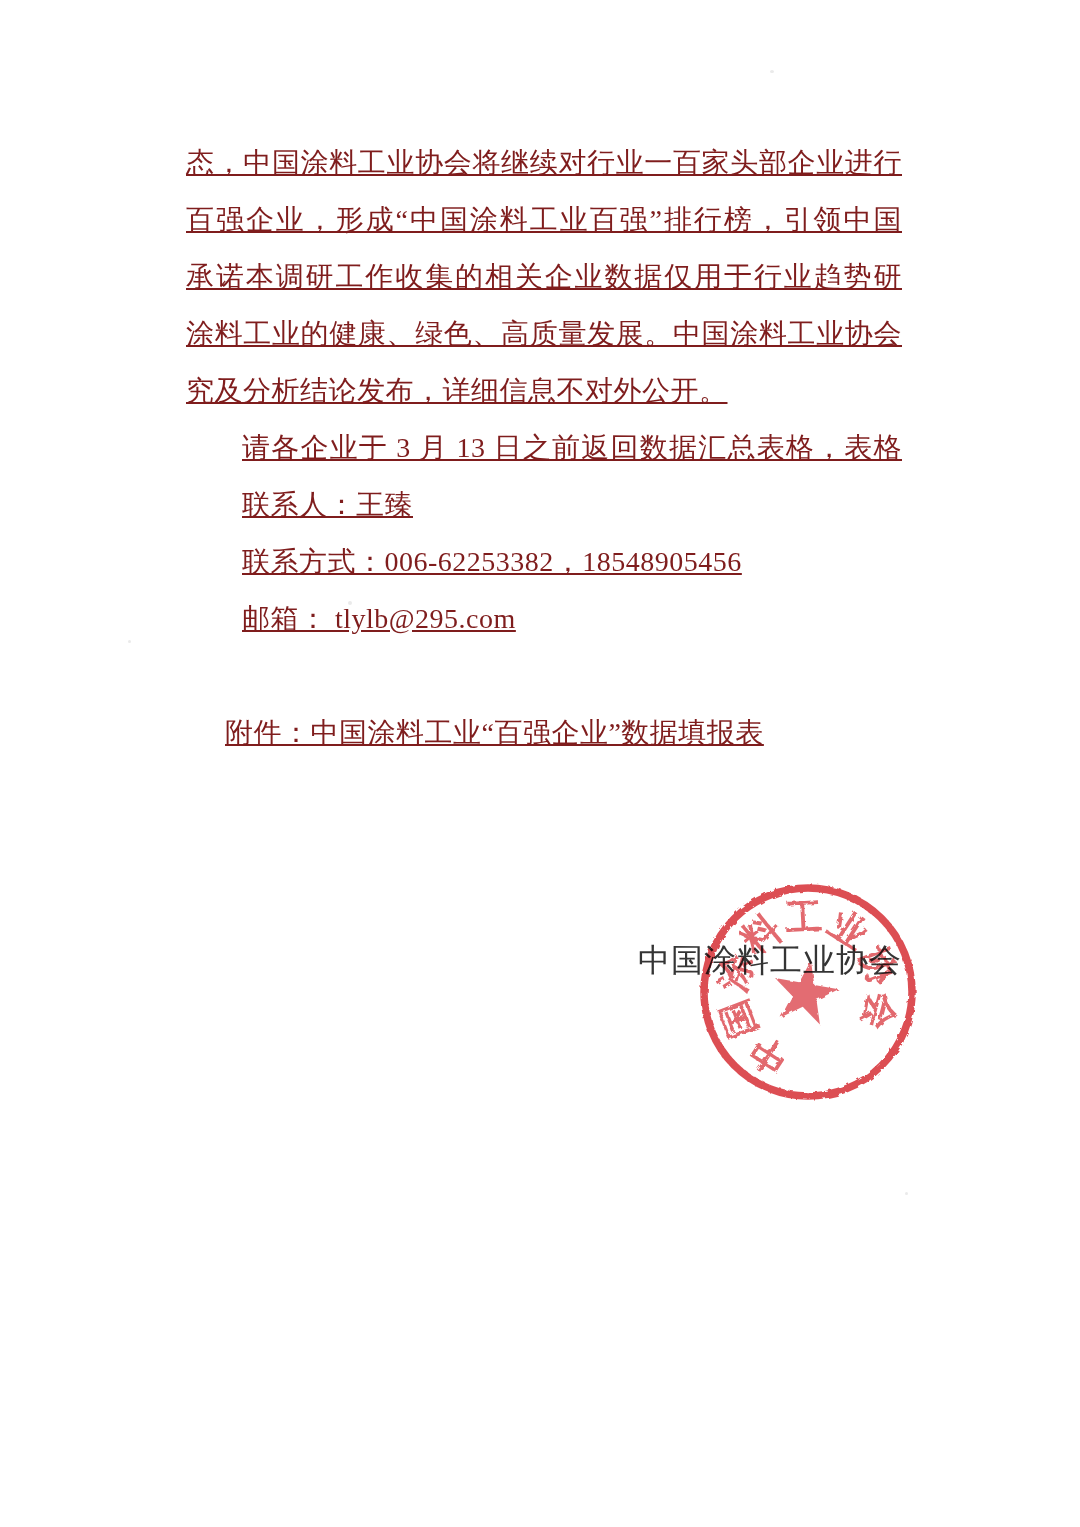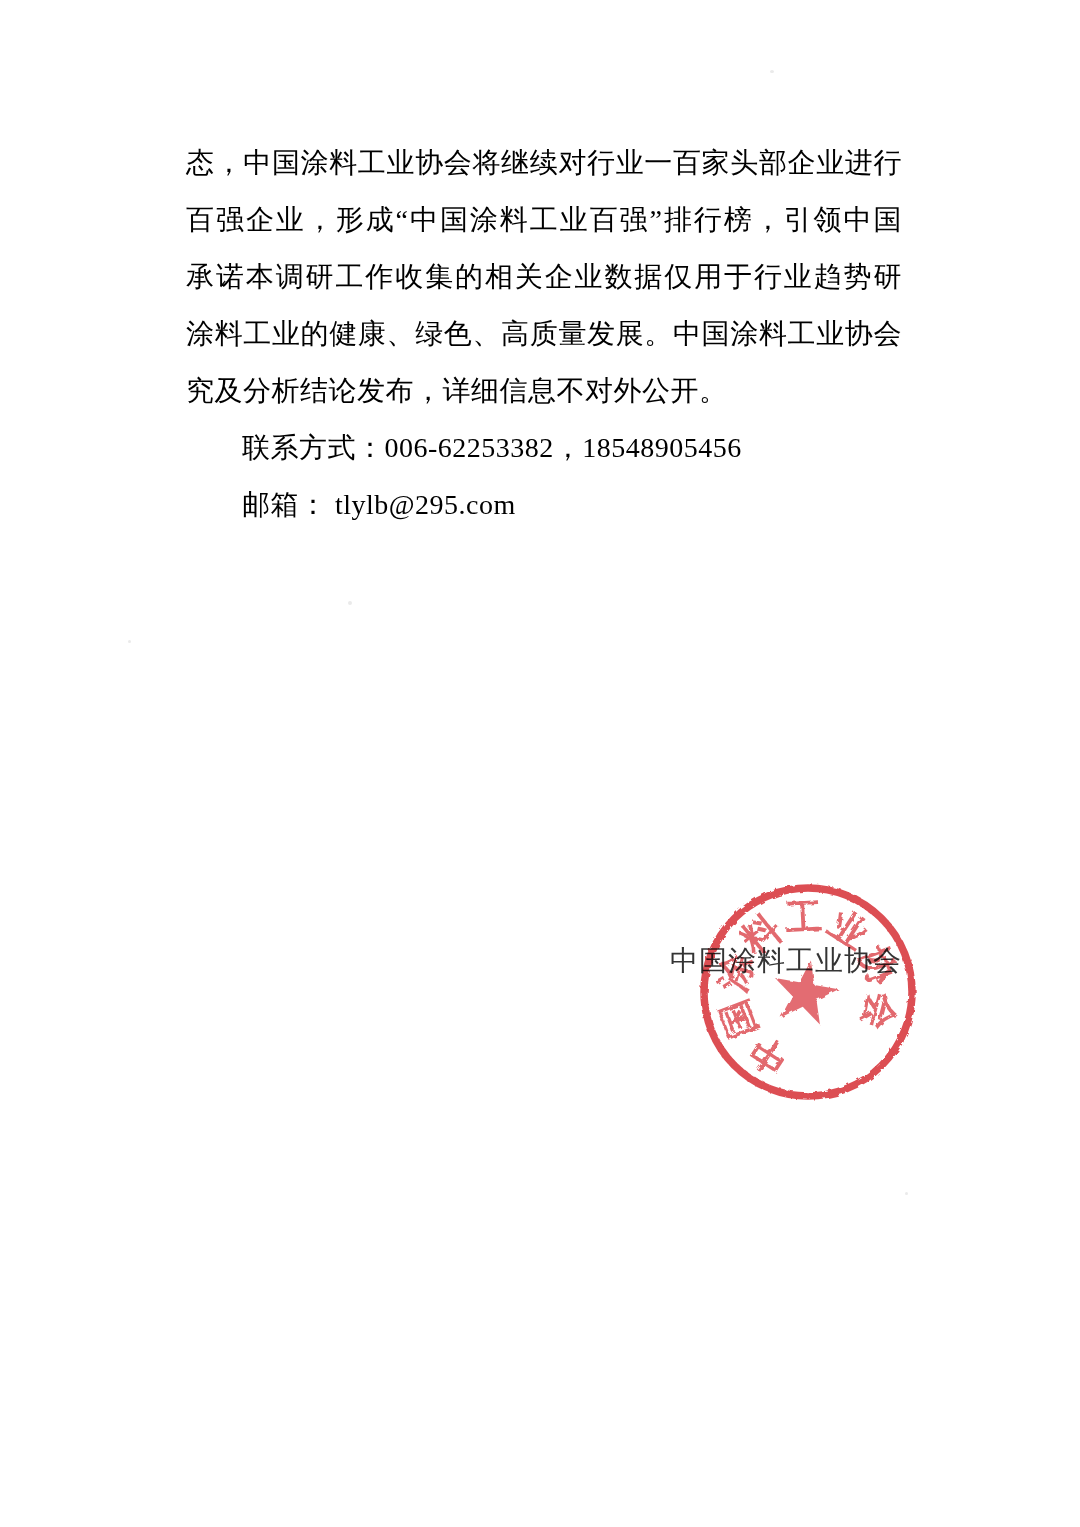--- a/index.html
+++ b/index.html
@@ -10,35 +10,36 @@
     overflow:hidden;
     font-family:"Liberation Serif","DejaVu Serif",serif;
   }
   
   .body-text {
     position:absolute;
     left:186px; top:134px;
     width:716px;
     font-size:28px;
     line-height:57px;
-    color:#000000;
+    color:#7f1d1d;
     letter-spacing:0.5px;
+    text-decoration:underline;
   }
   .line { height:57px; white-space:nowrap; }
   .jl { text-align:justify; text-align-last:justify; }
   .indent { padding-left:56px; }
   .indent-sm { padding-left:39px; }
   .blank { height:57px; }
   
   .signature {
     position:absolute;
     left:520px; top:932px;
     width:382px;
     text-align:right;
-    font-size:28px;
+    font-size:32px;
     line-height:57px;
     color:#343434;
     letter-spacing:1px;
   }
   
   .stamp {
     position:absolute;
     left:694px; top:878px;
     width:228px; height:228px;
     mix-blend-mode:multiply;
@@ -62,23 +63,26 @@
 <body>
 
 <div class="page">
 
   <div class="body-text">
     <div class="line jl">态，中国涂料工业协会将继续对行业一百家头部企业进行</div>
     <div class="line jl">百强企业，形成“中国涂料工业百强”排行榜，引领中国</div>
     <div class="line jl">承诺本调研工作收集的相关企业数据仅用于行业趋势研</div>
     <div class="line jl">涂料工业的健康、绿色、高质量发展。中国涂料工业协会</div>
     <div class="line">究及分析结论发布，详细信息不对外公开。</div>
+    <div class="line jl indent">请各企业于 3 月 13 日之前返回数据汇总表格，表格</div>
+    <div class="line indent">联系人：王臻</div>
     <div class="line indent">联系方式：006-62253382，18548905456</div>
     <div class="line indent">邮箱： tlylb@295.com</div>
     <div class="line blank"></div>
+    <div class="line indent-sm">附件：中国涂料工业“百强企业”数据填报表</div>
   </div>
 
   <div class="signature">
     <div>中国涂料工业协会</div>
   </div>
 
   <svg class="stamp" viewBox="0 0 228 228" xmlns="http://www.w3.org/2000/svg">
     <defs>
       <filter id="rough" x="-10%" y="-10%" width="120%" height="120%">
         <feTurbulence type="fractalNoise" baseFrequency="0.18" numOctaves="2" result="n"></feTurbulence>

